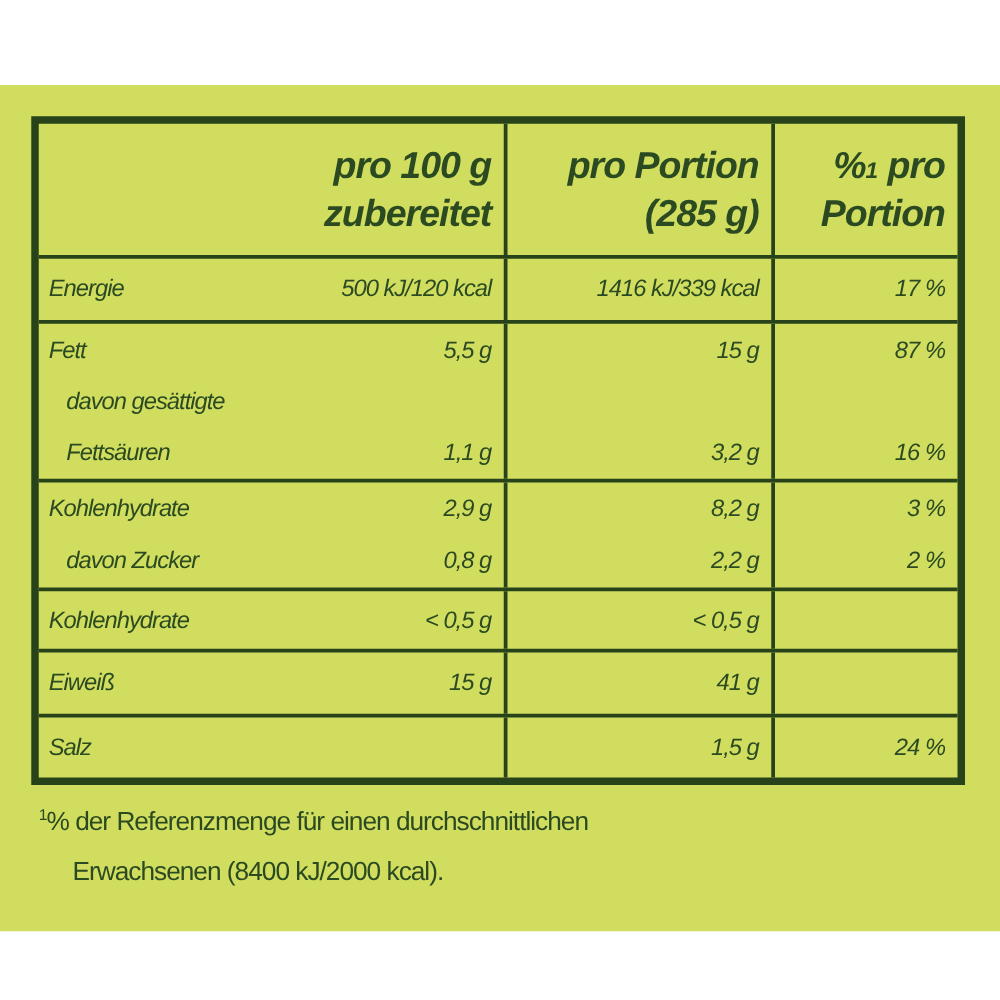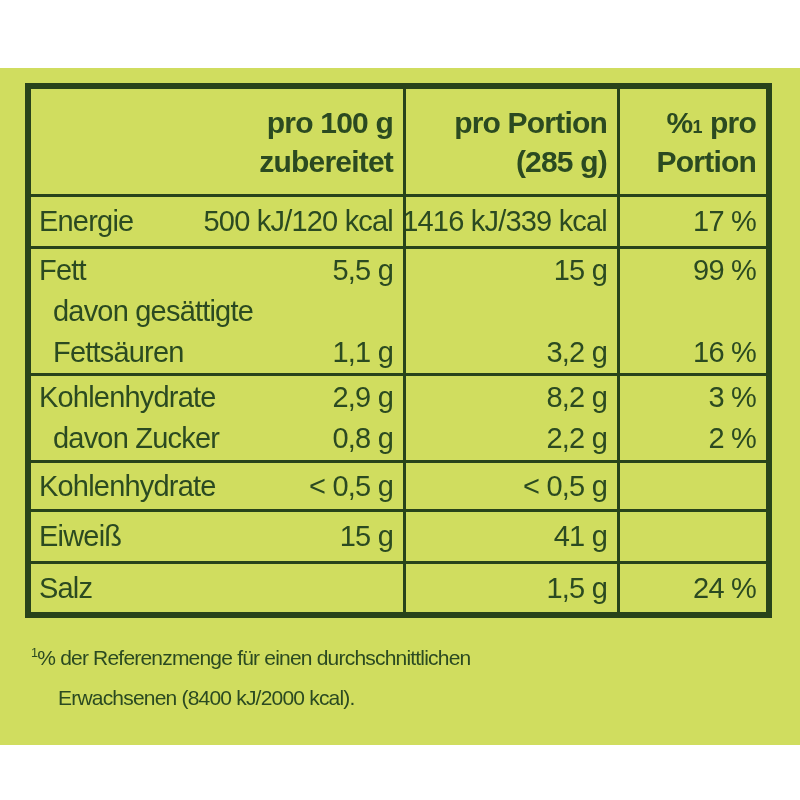--- a/index.html
+++ b/index.html
@@ -14,41 +14,42 @@
     background:var(--page-bg);
     font-family:"Liberation Sans", sans-serif;
     color:var(--ink);
   }
   .page{position:relative;width:800px;height:800px;overflow:hidden;background:var(--page-bg);}
   .panel{
     position:absolute;left:0;top:68px;width:800px;height:677px;
     background:var(--panel);
   }
   .ntable{
-    position:absolute;left:25px;top:15px;width:747px;height:535px;
+    position:absolute;left:25px;top:25px;width:747px;height:535px;
     border:6px solid var(--line);
     display:grid;
     grid-template-rows:108px 52px 127px 87px 49px 52px 48px;
+    font-style:italic;
   }
   .row{
     display:grid;
     grid-template-columns:375px 214px 146px;
     border-bottom:3px solid var(--line);
     min-height:0;
   }
   .row.last{border-bottom:none;}
   .cell{
     display:flex;flex-direction:column;justify-content:center;
     min-width:0;overflow:hidden;
   }
   .c1,.c2{border-right:3px solid var(--line);}
   .line{
     display:flex;justify-content:space-between;align-items:baseline;
     height:41px;line-height:41px;
-    font-size:29px;letter-spacing:-0.8px;white-space:nowrap;
+    font-size:19px;letter-spacing:-0.8px;white-space:nowrap;
     padding:0 10px 0 8px;
   }
   .c2 .line,.c3 .line{justify-content:flex-end;padding-right:10px;}
   .indent{padding-left:22px;text-align:right;}
   .hdr .line{
     justify-content:flex-end;
     font-weight:bold;font-size:30px;
     height:39px;line-height:39px;
   }
   sup{font-size:60%;vertical-align:super;line-height:0;}
@@ -112,21 +113,21 @@
             <span>Fettsäuren</span>
             <span>1,1 g</span>
           </div>
         </div>
         <div class="cell c2">
           <div class="line">15 g</div>
           <div class="line"></div>
           <div class="line">3,2 g</div>
         </div>
         <div class="cell c3">
-          <div class="line">99 %</div>
+          <div class="line">87 %</div>
           <div class="line"></div>
           <div class="line">16 %</div>
         </div>
       </div>
 
       <div class="row">
         <div class="cell c1">
           <div class="line">
             <span>Kohlenhydrate</span>
             <span>2,9 g</span>

